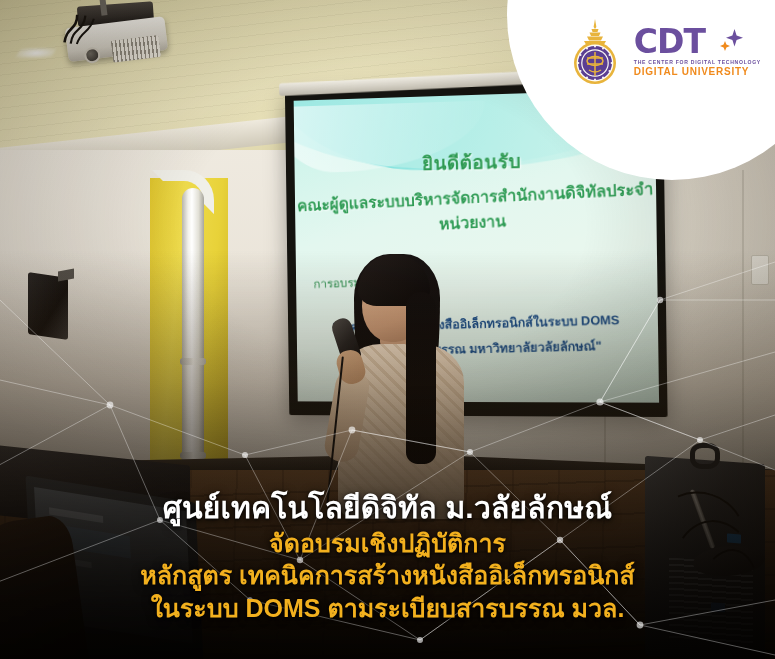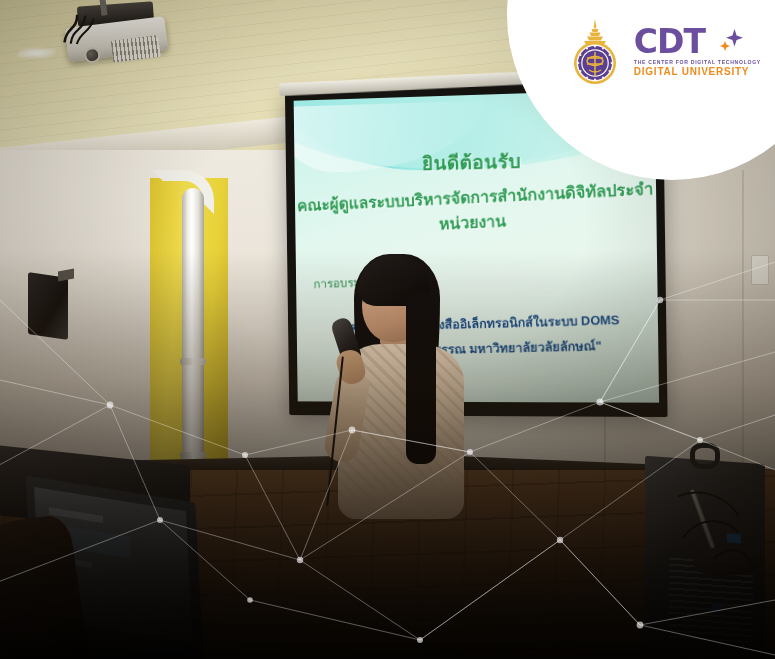--- a/index.html
+++ b/index.html
@@ -575,14 +575,20 @@
         <svg class="spark" viewBox="0 0 26 30">
           <path d="M17.5 2 L19.6 8.6 L26 10.8 L19.6 13 L17.5 19.6 L15.4 13 L9 10.8 L15.4 8.6 Z" fill="#6b4f9e"></path>
           <path d="M8 14 L9.4 17.6 L13 19 L9.4 20.4 L8 24 L6.6 20.4 L3 19 L6.6 17.6 Z" fill="#f08a1c"></path>
         </svg>
       </div>
       <div class="tagline">THE CENTER FOR DIGITAL TECHNOLOGY</div>
       <div class="univ">DIGITAL UNIVERSITY</div>
     </div>
   </div>
 
+  <div class="headline">
+    <div class="hl-1">ศูนย์เทคโนโลยีดิจิทัล ม.วลัยลักษณ์</div>
+    <div class="hl-2">จัดอบรมเชิงปฏิบัติการ</div>
+    <div class="hl-3">หลักสูตร เทคนิคการสร้างหนังสืออิเล็กทรอนิกส์</div>
+    <div class="hl-4">ในระบบ DOMS ตามระเบียบสารบรรณ มวล.</div>
+  </div>
 
 </div>
 
 </body></html>

